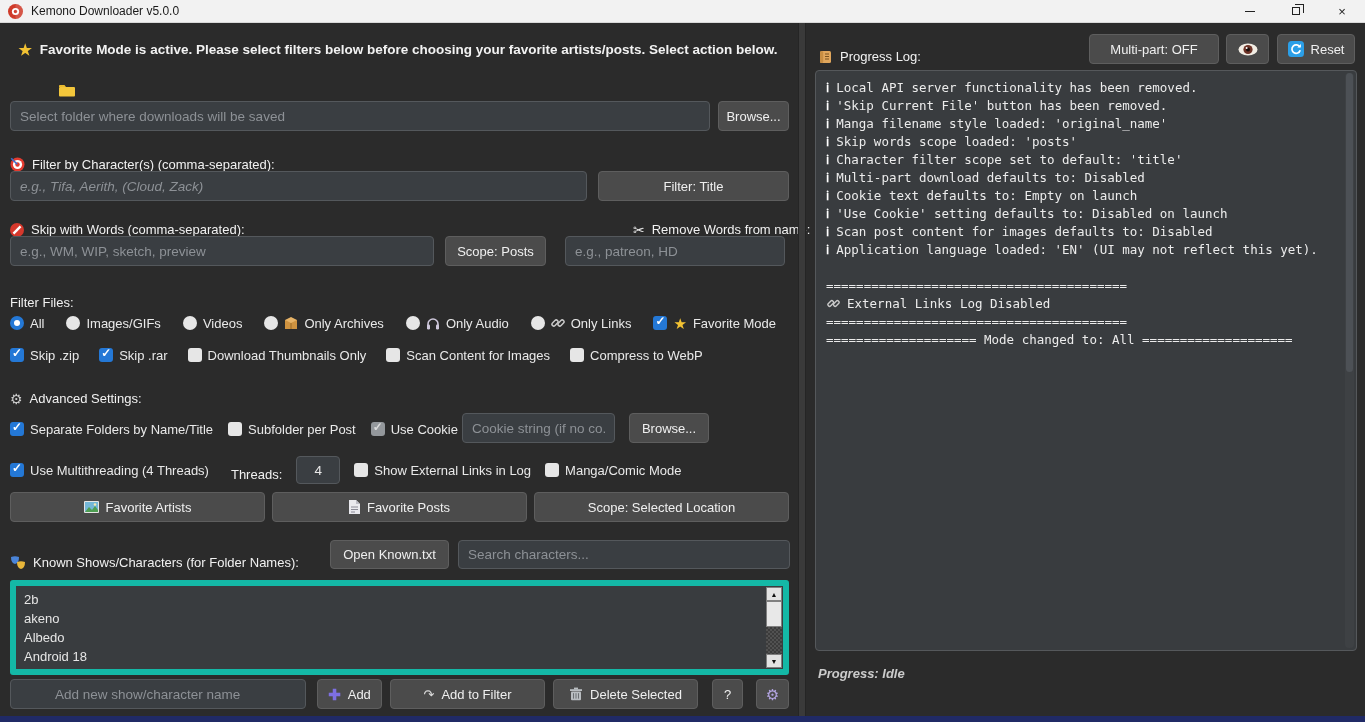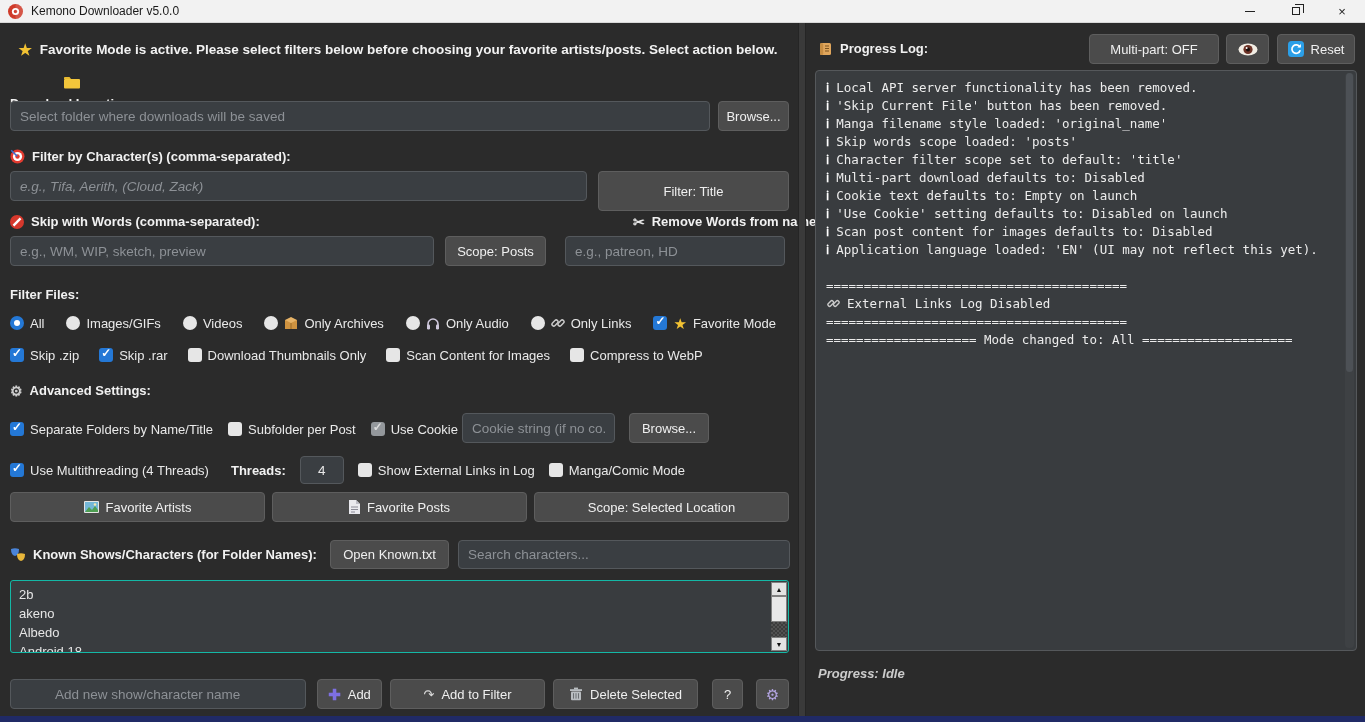--- a/index.html
+++ b/index.html
@@ -18,21 +18,21 @@
   .glyph-restore::before{content:"";position:absolute;left:2px;top:-4px;width:8px;height:8px;border:1px solid #222;border-left:none;border-bottom:none;}
   .glyph-close{font-size:13px;color:#222;line-height:1;}
   
   .left-panel{position:absolute;left:0;top:23px;width:798px;bottom:6px;}
   .divider{position:absolute;left:798px;top:23px;width:8px;bottom:6px;background:#3a3a3a;
     border-left:1px solid #252525;border-right:1px solid #252525;}
   .right-panel{position:absolute;left:806px;top:23px;right:0;bottom:6px;}
   .bottom-strip{position:absolute;left:0;right:0;bottom:0;height:6px;background:#202a66;}
   .abs{position:absolute;}
   
-  .lbl{display:flex;align-items:center;gap:7px;font-size:13px;font-weight:700;color:#f1f1f1;white-space:nowrap;}
+  .lbl{display:flex;align-items:center;gap:7px;font-size:13px;font-weight:400;color:#f1f1f1;white-space:nowrap;margin-top:8px;}
   .tinput{background:#3a3e42;border:1px solid #54585c;border-radius:4px;color:#e8e8e8;
     font-size:13.5px;padding:0 9px;font-family:"Liberation Sans",sans-serif;outline:none;}
   .tinput::placeholder{color:#8d9196;}
   .btn{background:#4b4b4b;border:1px solid #5e5e5e;border-radius:4px;color:#efefef;font-size:13px;
     display:flex;align-items:center;justify-content:center;gap:7px;white-space:nowrap;cursor:default;}
   .opt{display:flex;align-items:center;gap:6px;font-size:13px;color:#e9e9e9;white-space:nowrap;}
   .cb{width:14px;height:14px;border-radius:3px;background:#e6e6e6;position:relative;flex:none;}
   .cb.checked{background:#2478d6;}
   .cb.checked::after{content:"✓";position:absolute;left:2px;top:-2px;font-size:12px;font-weight:700;color:#fff;}
   .cb.disabled-checked{background:#94989c;}
@@ -40,22 +40,22 @@
   .radio{width:14px;height:14px;border-radius:50%;background:#e6e6e6;position:relative;flex:none;}
   .radio.selected{background:#2478d6;}
   .radio.selected::after{content:"";position:absolute;left:4px;top:4px;width:6px;height:6px;border-radius:50%;background:#fff;}
   .star{color:#f2c233;font-size:15px;line-height:1;}
   .gear-glyph{color:#cccccc;font-size:14px;line-height:1;}
   .scissors{color:#e8e8e8;font-size:14px;line-height:1;}
   
   .banner{position:absolute;left:0;width:796px;top:19px;display:flex;justify-content:center;align-items:center;gap:8px;
     font-size:13.5px;font-weight:700;color:#f2f2f2;}
   
-  .listbox{position:absolute;left:10px;top:557px;width:779px;height:73px;background:#393c3f;
-    border:1px solid #14b8a6;border-radius:3px;overflow:hidden;}
+  .listbox{position:absolute;left:10px;top:557px;width:779px;height:95px;background:#393c3f;
+    border:6px solid #14b8a6;border-radius:3px;overflow:hidden;}
   .listbox .items{position:absolute;left:8px;top:4px;right:20px;}
   .list-item{font-size:13px;line-height:19px;color:#e6e6e6;}
   .vscroll{position:absolute;right:1px;top:1px;bottom:1px;width:16px;
     background:repeating-conic-gradient(#515151 0 25%,#3c3c3c 0 50%) 0 0/4px 4px;}
   .vs-btn{position:absolute;left:0;width:16px;height:14px;background:#e3e3e3;border:1px solid #808080;
     display:flex;align-items:center;justify-content:center;font-size:7px;color:#111;line-height:1;}
   .vs-up{top:0;}
   .vs-down{bottom:0;}
   .vs-thumb{position:absolute;left:0;top:14px;width:16px;height:26px;background:#e8e8e8;border:1px solid #808080;}
   
@@ -122,21 +122,21 @@
     <div class="lbl abs" style="left:10px;top:126px;">
       <svg width="15" height="15" viewBox="0 0 15 15">
           <circle cx="7.5" cy="7.5" r="7" fill="#e23b30"></circle>
           <circle cx="7.5" cy="7.5" r="4.6" fill="#fff"></circle>
           <circle cx="7.5" cy="7.5" r="2.2" fill="#e23b30"></circle>
           <line x1="1.2" y1="1.2" x2="7.2" y2="7.2" stroke="#3a6fd0" stroke-width="1.6"></line>
         </svg>
       <span>Filter by Character(s) (comma-separated):</span>
     </div>
     <input class="tinput abs" style="left: 10px; top: 148px; width: 577px; height: 30px; font-style: italic;" placeholder="e.g., Tifa, Aerith, (Cloud, Zack)">
-    <div class="btn abs" style="left:598px;top:148px;width:191px;height:40px;">
+    <div class="btn abs" style="left:598px;top:148px;width:191px;height:30px;">
       <span>Filter: Title</span>
     </div>
 
     <div class="lbl abs" style="left:10px;top:191px;">
       <svg width="14" height="14" viewBox="0 0 14 14">
           <circle cx="7" cy="7" r="7" fill="#d6382c"></circle>
           <rect x="2" y="5.8" width="10" height="2.4" fill="#fff" transform="rotate(-45 7 7)"></rect>
         </svg>
       <span>Skip with Words (comma-separated):</span>
     </div>

